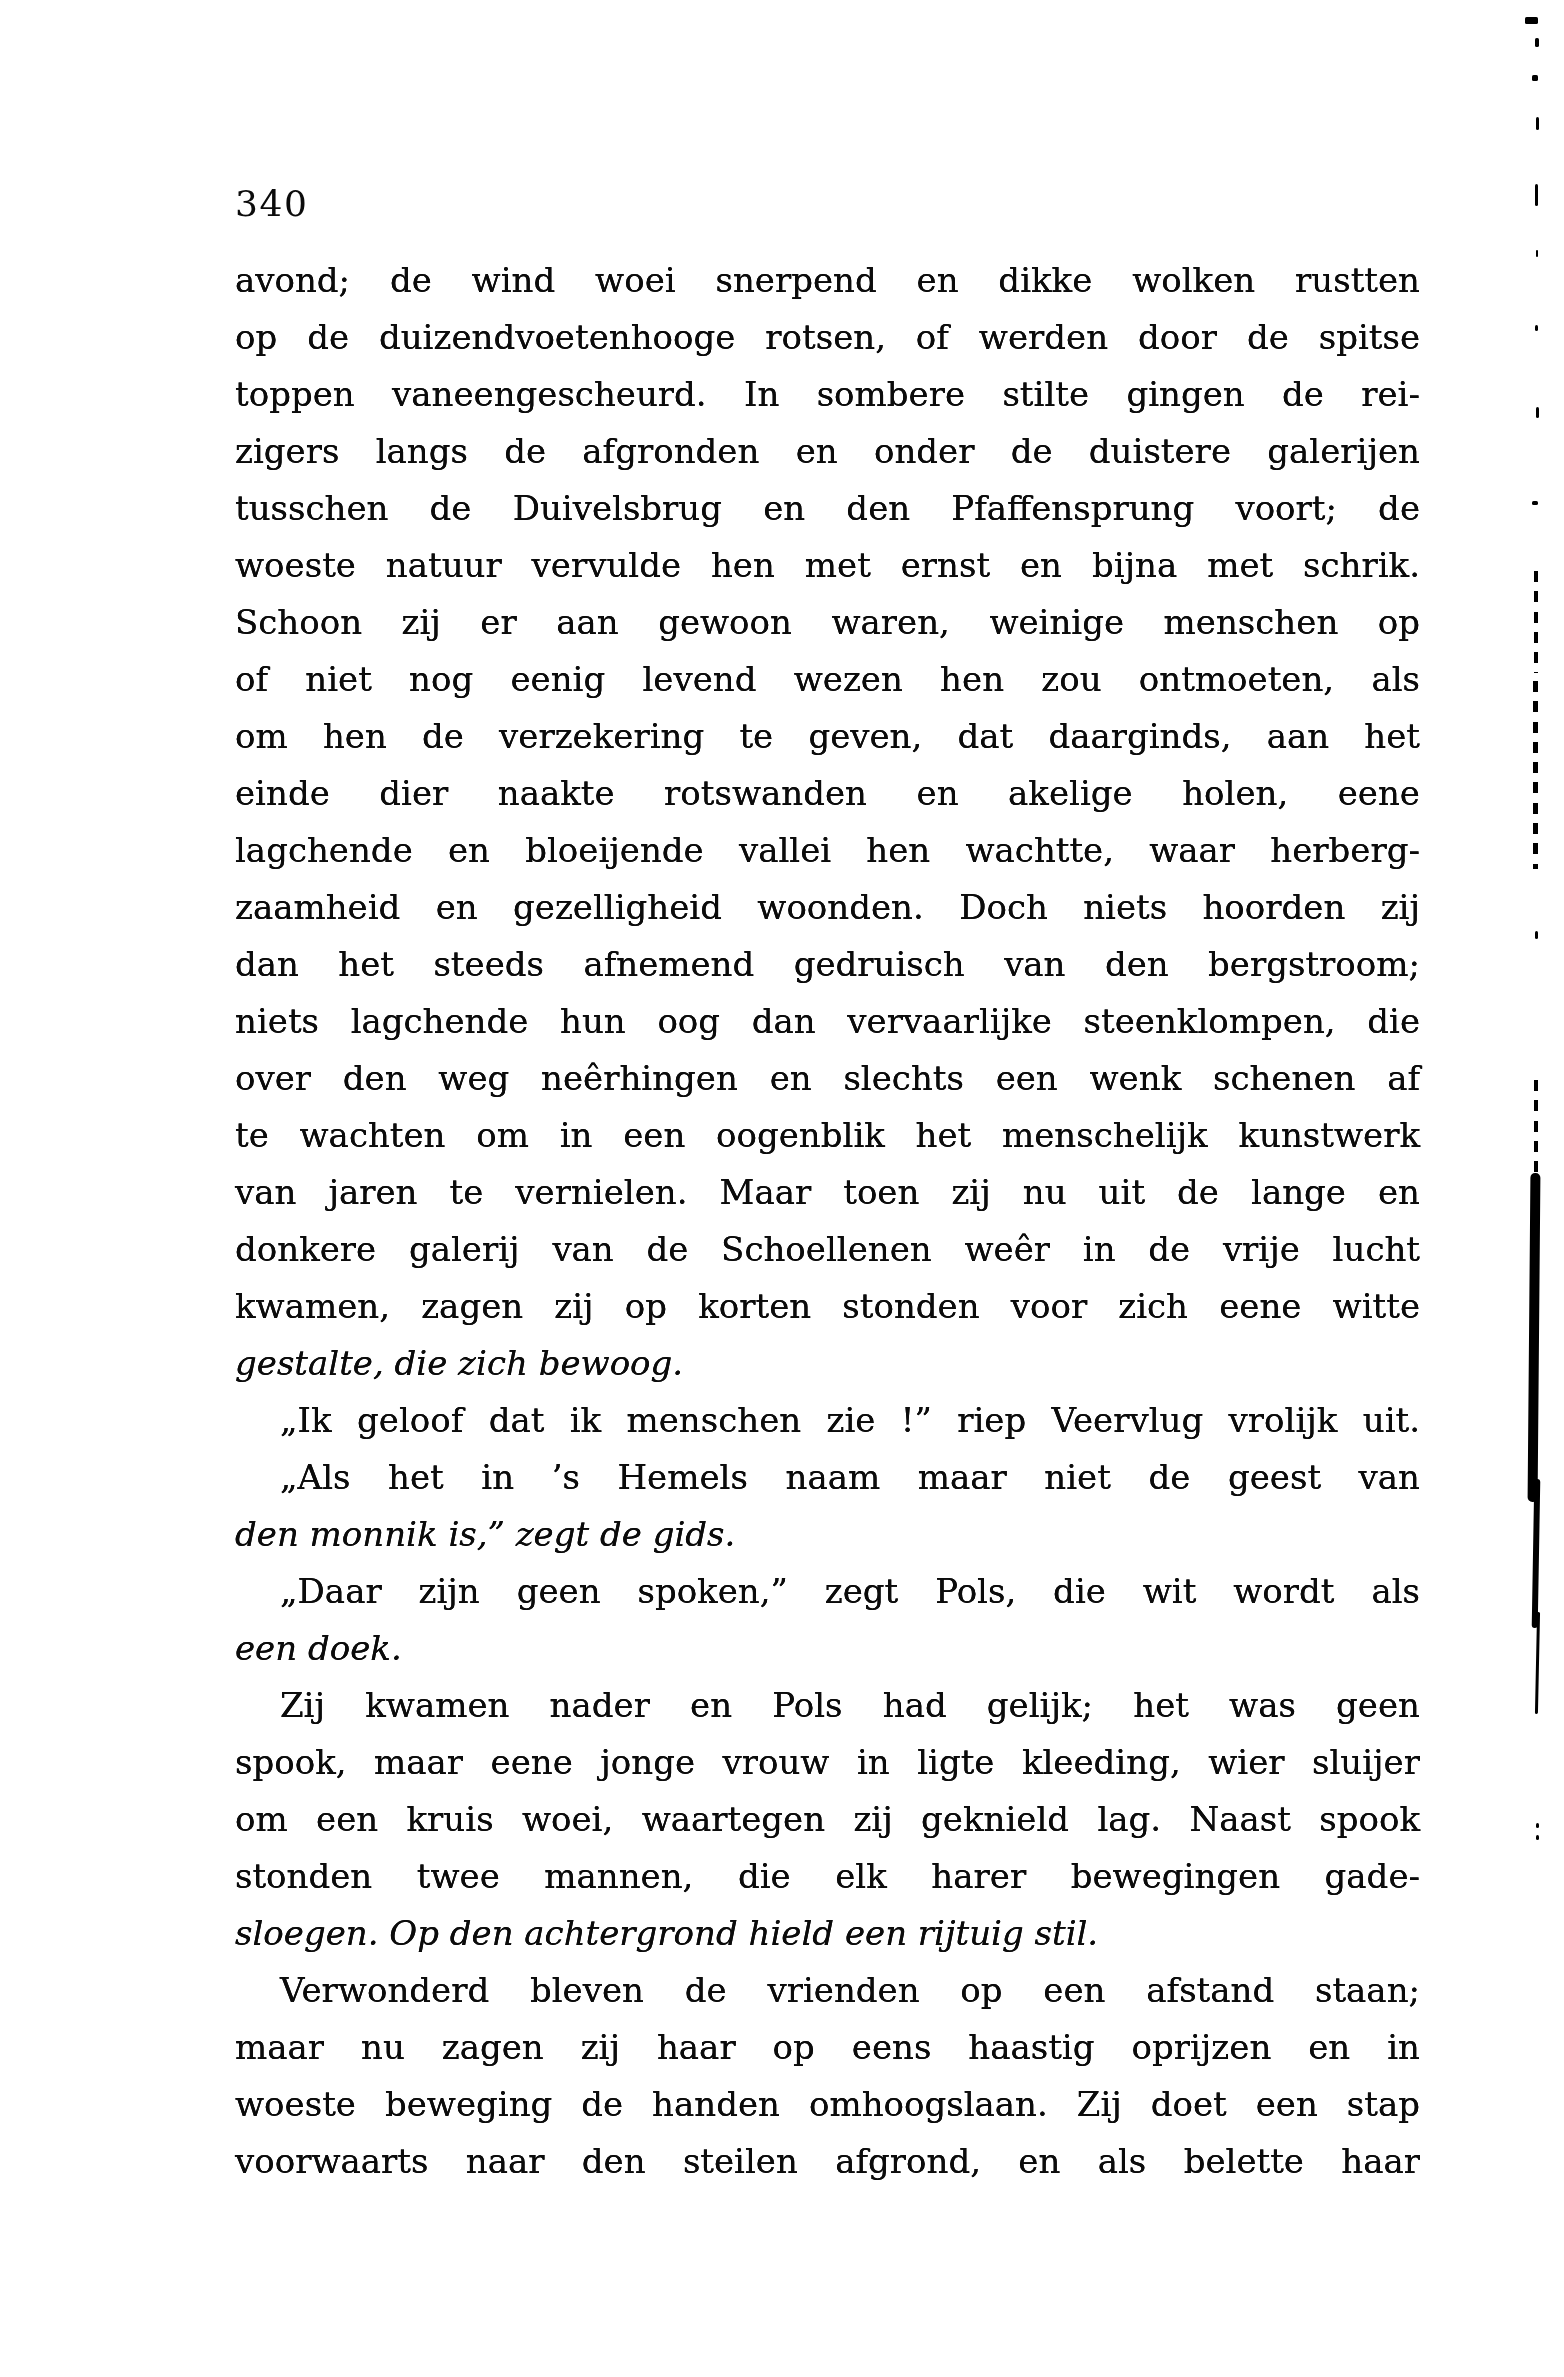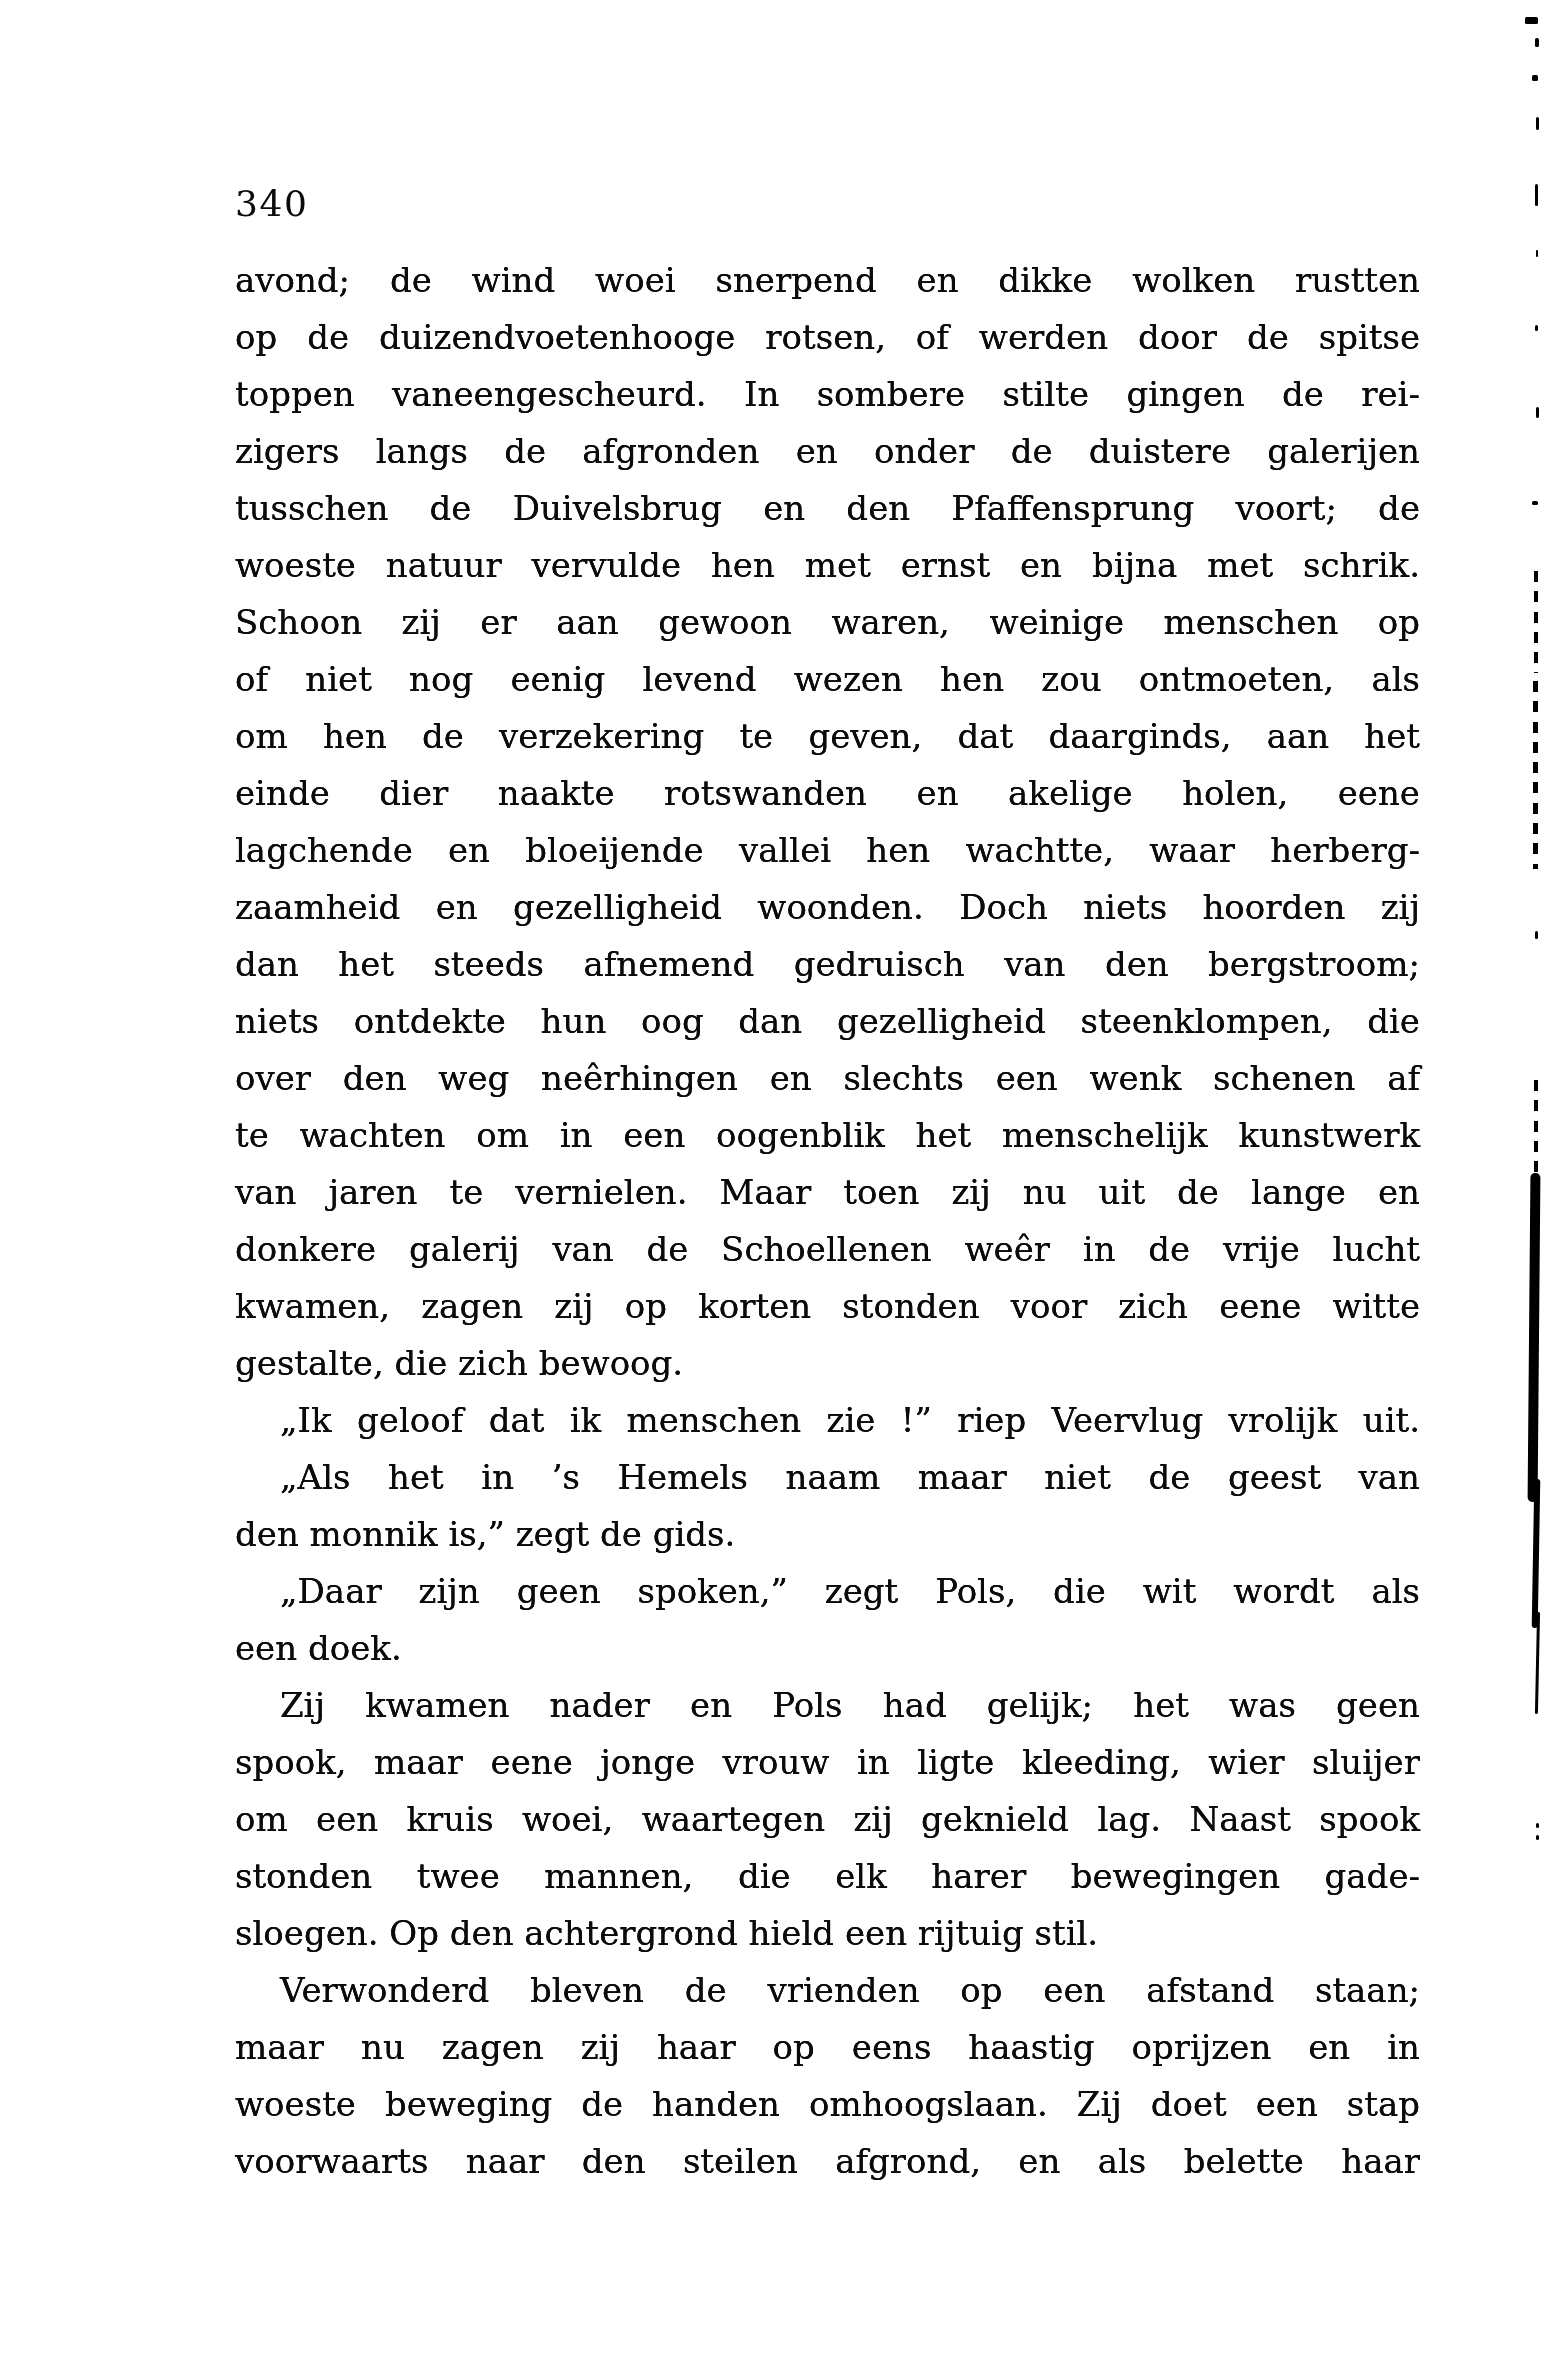--- a/index.html
+++ b/index.html
@@ -35,20 +35,21 @@
     line-height: 57px;
     text-shadow: 0 0 0.6px #000;
   }
   .line {
     text-align: justify;
     text-align-last: justify;
     white-space: normal;
   }
   .line.end {
     text-align-last: left;
+    font-style: italic;
   }
   .line.indent {
     text-indent: 45px;
   }
   
   .artifacts { position: absolute; top: 0; left: 0; width: 1565px; height: 2377px; pointer-events: none; }
   .mark { position: absolute; background: #000; border-radius: 1.6px; }
   .dashed {
     background: repeating-linear-gradient(to bottom, #000 0 11px, transparent 11px 20.3px);
     border-radius: 0;
@@ -68,21 +69,21 @@
     <div class="line">zigers langs de afgronden en onder de duistere galerijen</div>
     <div class="line">tusschen de Duivelsbrug en den Pfaffensprung voort; de</div>
     <div class="line">woeste natuur vervulde hen met ernst en bijna met schrik.</div>
     <div class="line">Schoon zij er aan gewoon waren, weinige menschen op</div>
     <div class="line">of niet nog eenig levend wezen hen zou ontmoeten, als</div>
     <div class="line">om hen de verzekering te geven, dat daarginds, aan het</div>
     <div class="line">einde dier naakte rotswanden en akelige holen, eene</div>
     <div class="line">lagchende en bloeijende vallei hen wachtte, waar herberg-</div>
     <div class="line">zaamheid en gezelligheid woonden. Doch niets hoorden zij</div>
     <div class="line">dan het steeds afnemend gedruisch van den bergstroom;</div>
-    <div class="line">niets ontdekte hun oog dan gezelligheid steenklompen, die</div>
+    <div class="line">niets lagchende hun oog dan vervaarlijke steenklompen, die</div>
     <div class="line">over den weg neêrhingen en slechts een wenk schenen af</div>
     <div class="line">te wachten om in een oogenblik het menschelijk kunstwerk</div>
     <div class="line">van jaren te vernielen. Maar toen zij nu uit de lange en</div>
     <div class="line">donkere galerij van de Schoellenen weêr in de vrije lucht</div>
     <div class="line">kwamen, zagen zij op korten stonden voor zich eene witte</div>
     <div class="line end">gestalte, die zich bewoog.</div>
     <div class="line indent">„Ik geloof dat ik menschen zie !” riep Veervlug vrolijk uit.</div>
     <div class="line indent">„Als het in ’s Hemels naam maar niet de geest van</div>
     <div class="line end">den monnik is,” zegt de gids.</div>
     <div class="line indent">„Daar zijn geen spoken,” zegt Pols, die wit wordt als</div>

